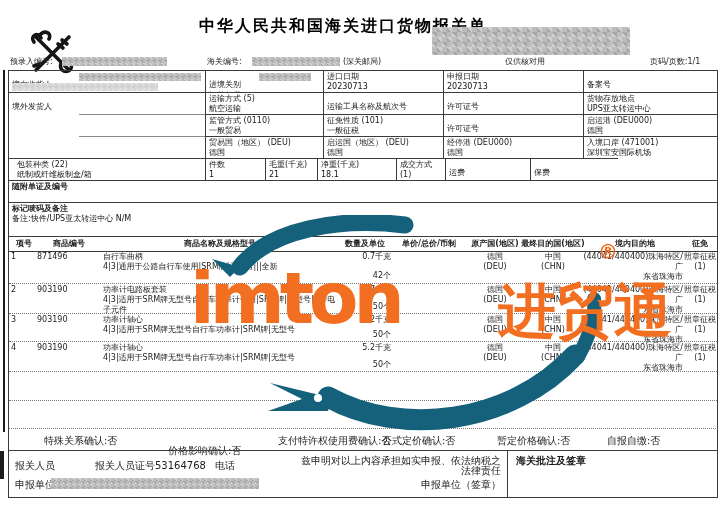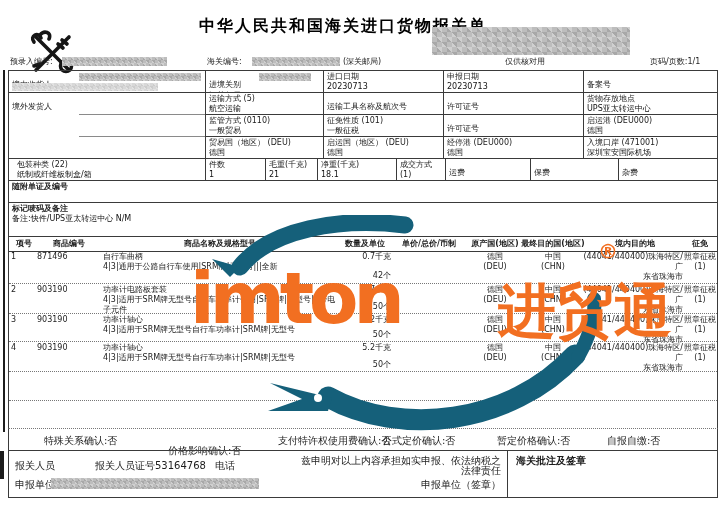--- a/index.html
+++ b/index.html
@@ -164,23 +164,20 @@
   <div class="cell" style="left:396px;top:158px;width:49px;height:22px;">
     <span class="lbl" style="display:block;">成交方式 (1)</span>
 
   </div>
   <div class="cell" style="left:445px;top:158px;width:85px;height:22px;">
     <span class="lbl">运费</span>
   </div>
   <div class="cell" style="left:530px;top:158px;width:88px;height:22px;">
     <span class="lbl">保费</span>
   </div>
-  <div class="cell" style="left:618px;top:158px;width:100px;height:22px;">
-    <span class="lbl">杂费</span>
-  </div>
 
   <div class="cell" style="left:8px;top:180px;width:710px;height:22px;">
     <span class="lbl" style="display:block;font-weight:bold;">随附单证及编号</span>
   </div>
   <div class="cell" style="left:8px;top:202px;width:710px;height:34px;">
     <span class="lbl" style="display:block;font-weight:bold;">标记唛码及备注</span>
     <span class="val" style="display:block;">备注:快件/UPS亚太转运中心 N/M</span>
   </div>
 
   <div class="tbl" style="left:8px;top:236px;width:710px;height:192px;border:1px solid #3a3a3a;border-bottom:none;">

